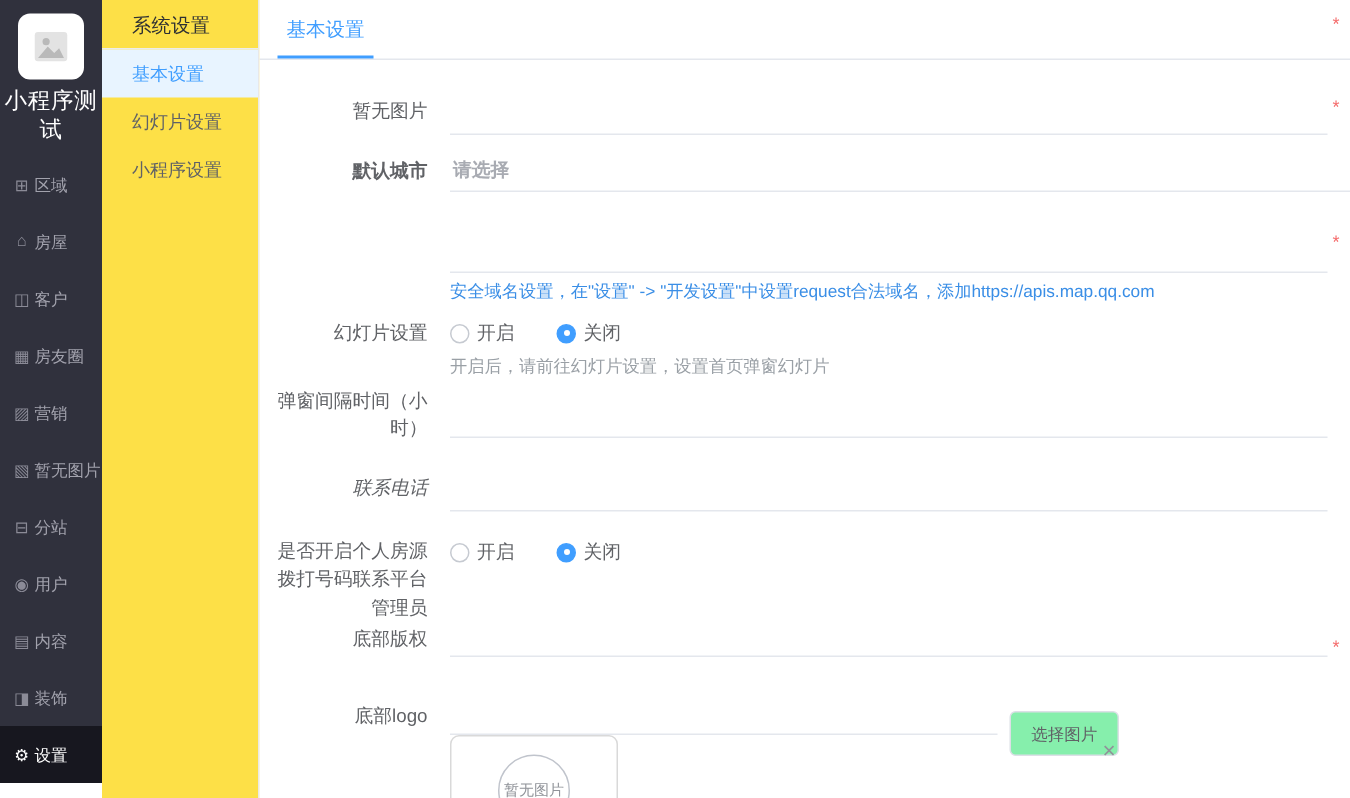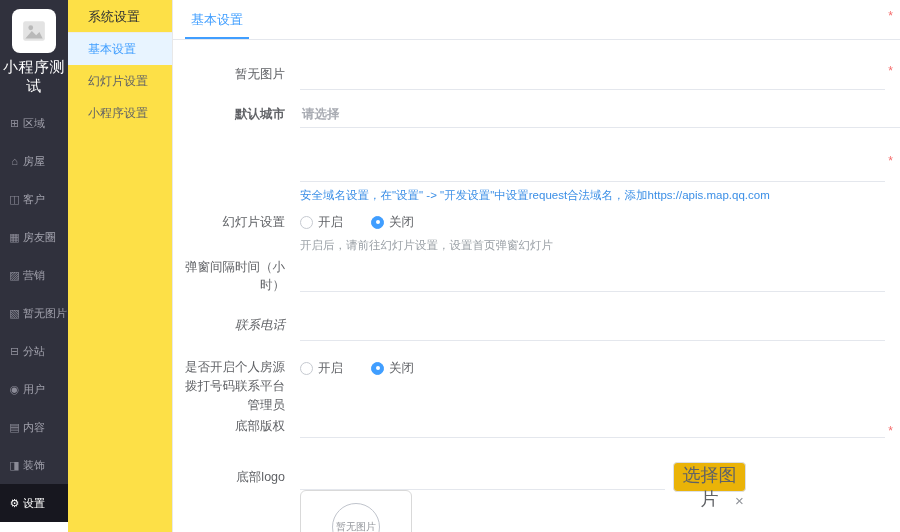--- a/index.html
+++ b/index.html
@@ -55,23 +55,23 @@
   .radio-group { display:flex; align-items:center; height:20px; gap:28px; }
   .radio { display:flex; align-items:center; gap:5px; cursor:pointer;
            font-size:12.5px; color:#606266; }
   .rdot { width:13px; height:13px; border-radius:50%; border:1px solid #c6cad1;
           background:#fff; position:relative; flex:none; }
   .rdot.checked { border-color:#409eff; background:#409eff; }
   .rdot.checked::after { content:""; position:absolute; left:50%; top:50%; width:4px; height:4px;
                          border-radius:50%; background:#fff; transform:translate(-50%,-50%); }
 
   .logo-input { position:absolute; left:127px; width:365px; height:28px; }
-  .pick-btn { position:absolute; left:500px; top:0; width:73px; height:30px;
-              background:#eab308; border:1px solid #dcdfe6; border-radius:4px;
-              font-size:18px; color:#606266; cursor:pointer;
+  .pick-btn { position:absolute; left:500px; top:12px; width:73px; height:30px;
+              background:#86efac; border:1px solid #dcdfe6; border-radius:4px;
+              font-size:11px; color:#606266; cursor:pointer;
               font-family:"Liberation Sans","DejaVu Sans",sans-serif; }
 
   .upload-card { position:absolute; left:127px; top:0; width:112px; height:85px;
                  border:1px solid #d9d9d9; border-radius:6px; background:#fff; cursor:pointer; }
   .upload-circle { width:48px; height:48px; border:1px solid #c0c4cc; border-radius:50%;
                    margin:12px auto 0; display:flex; align-items:center; justify-content:center;
                    color:#909399; font-size:10px; }
   .close-x { position:absolute; left:562px; top:3px; color:#909399; font-size:15px;
              line-height:15px; cursor:pointer; }
 </style>

